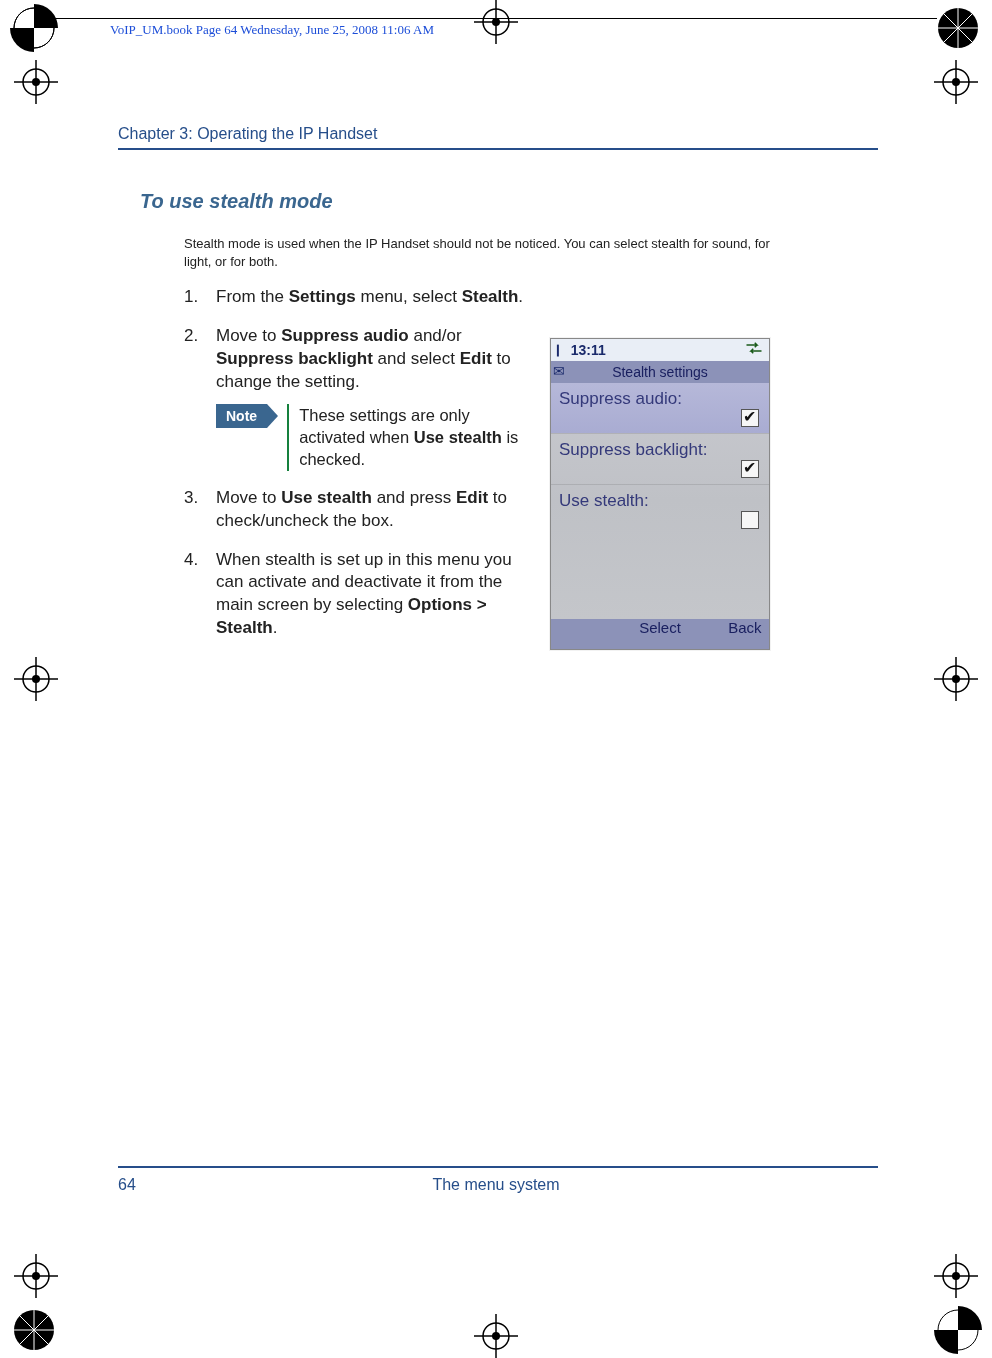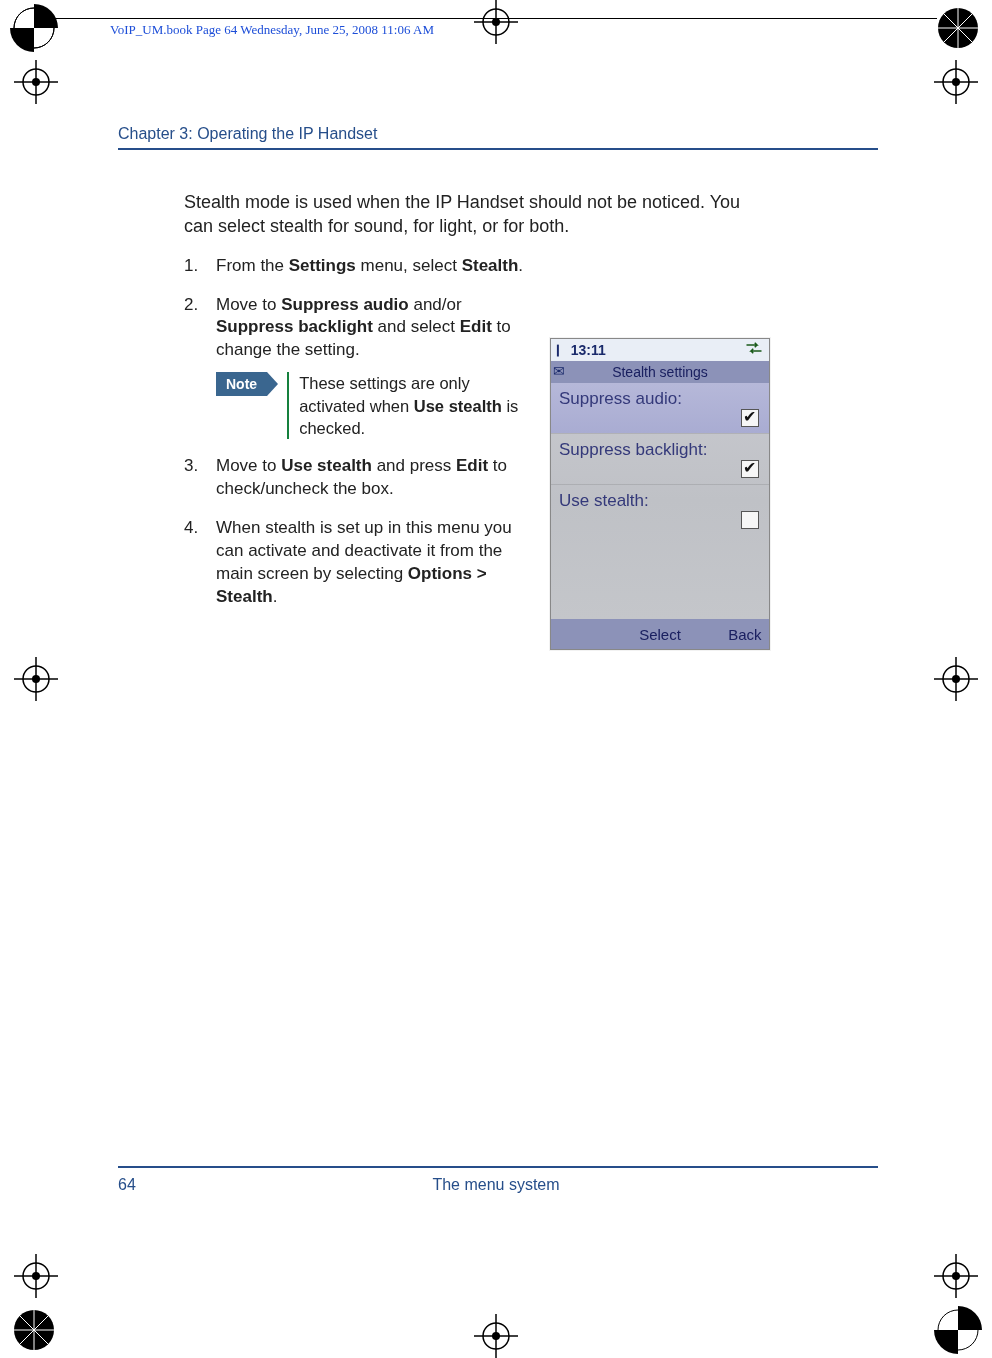--- a/index.html
+++ b/index.html
@@ -58,21 +58,21 @@
   }
   .section-title {
     color: #3a668f;
     font-style: italic;
     font-weight: 600;
     font-size: 20px;
     margin-bottom: 22px;
   }
   .intro {
     margin-left: 44px;
-    font-size: 18px;
+    font-size: 13px;
     line-height: 1.35;
     color: #222;
     margin-bottom: 16px;
     width: 590px;
   }
   .do-as {
     margin-left: 44px;
     font-size: 17px;
     margin-bottom: 16px;
   }
@@ -202,21 +202,20 @@
   }
   .ps-row.sel {
     background: linear-gradient(180deg,#b6b8d9 0%, #a9acd2 100%);
   }
   .ps-sep { height: 1px; background: rgba(0,0,0,0.1); }
   .ps-row2 { padding-bottom: 24px; }
   .ps-softkeys {
     height: 30px;
     background: #8c92b8;
     display: flex;
-    align-items: center;
     color: #1a2060;
     font-size: 15px;
     gap: 40px;
   }
   .ps-sk-center { flex:1; text-align:center; }
   .ps-sk-right { width: 56px; text-align:center; }
   .ps-sk-left { width: 56px; }
   .mail-icon {
     position: absolute;
     left: 2px;
@@ -364,20 +363,21 @@
     </svg>
 </div>
 
 <div class="print-header-rule"></div>
 <div class="print-header">VoIP_UM.book  Page 64  Wednesday, June 25, 2008  11:06 AM</div>
 
 <div class="chapter-header">Chapter 3:  Operating the IP Handset</div>
 <div class="chapter-rule"></div>
 
 <div class="content">
+  <div class="section-title">To use stealth mode</div>
   <div class="intro">Stealth mode is used when the IP Handset should not be noticed. You can select stealth for sound, for light, or for both.</div>
 
   <div class="steps-wrap">
     <ol class="steps">
       <li>
         <span class="num">1.</span>
         <span>
           <span>From the </span><span class="b">Settings</span><span> menu, select </span><span class="b">Stealth</span><span>.</span>
         </span>
       </li>

